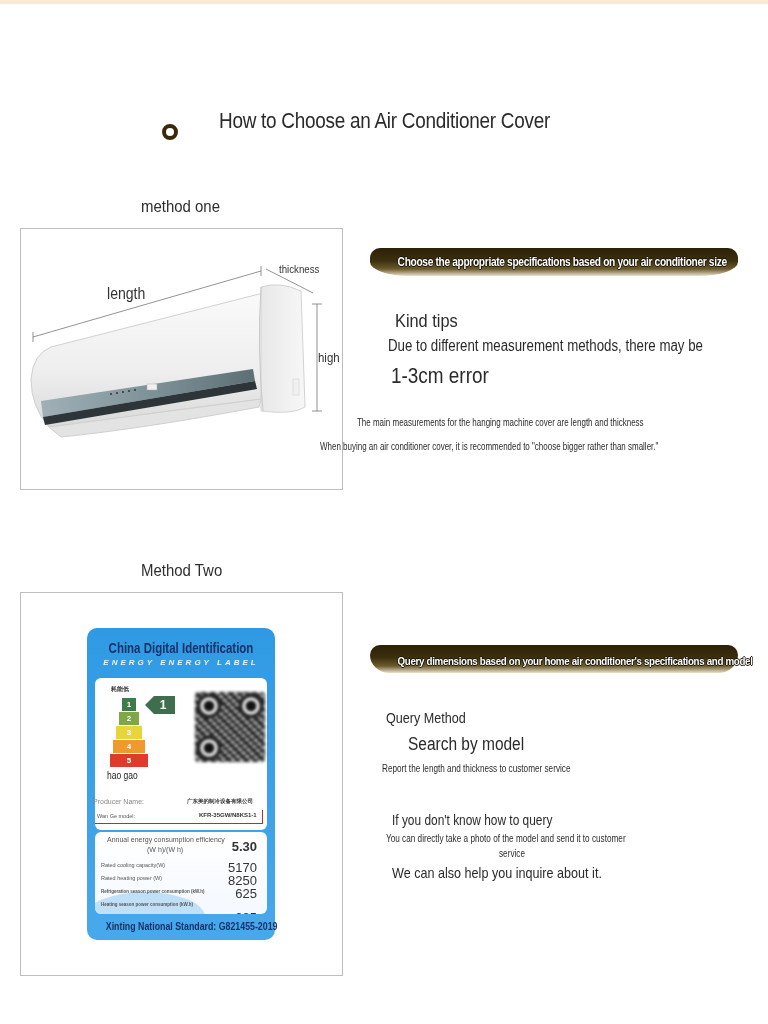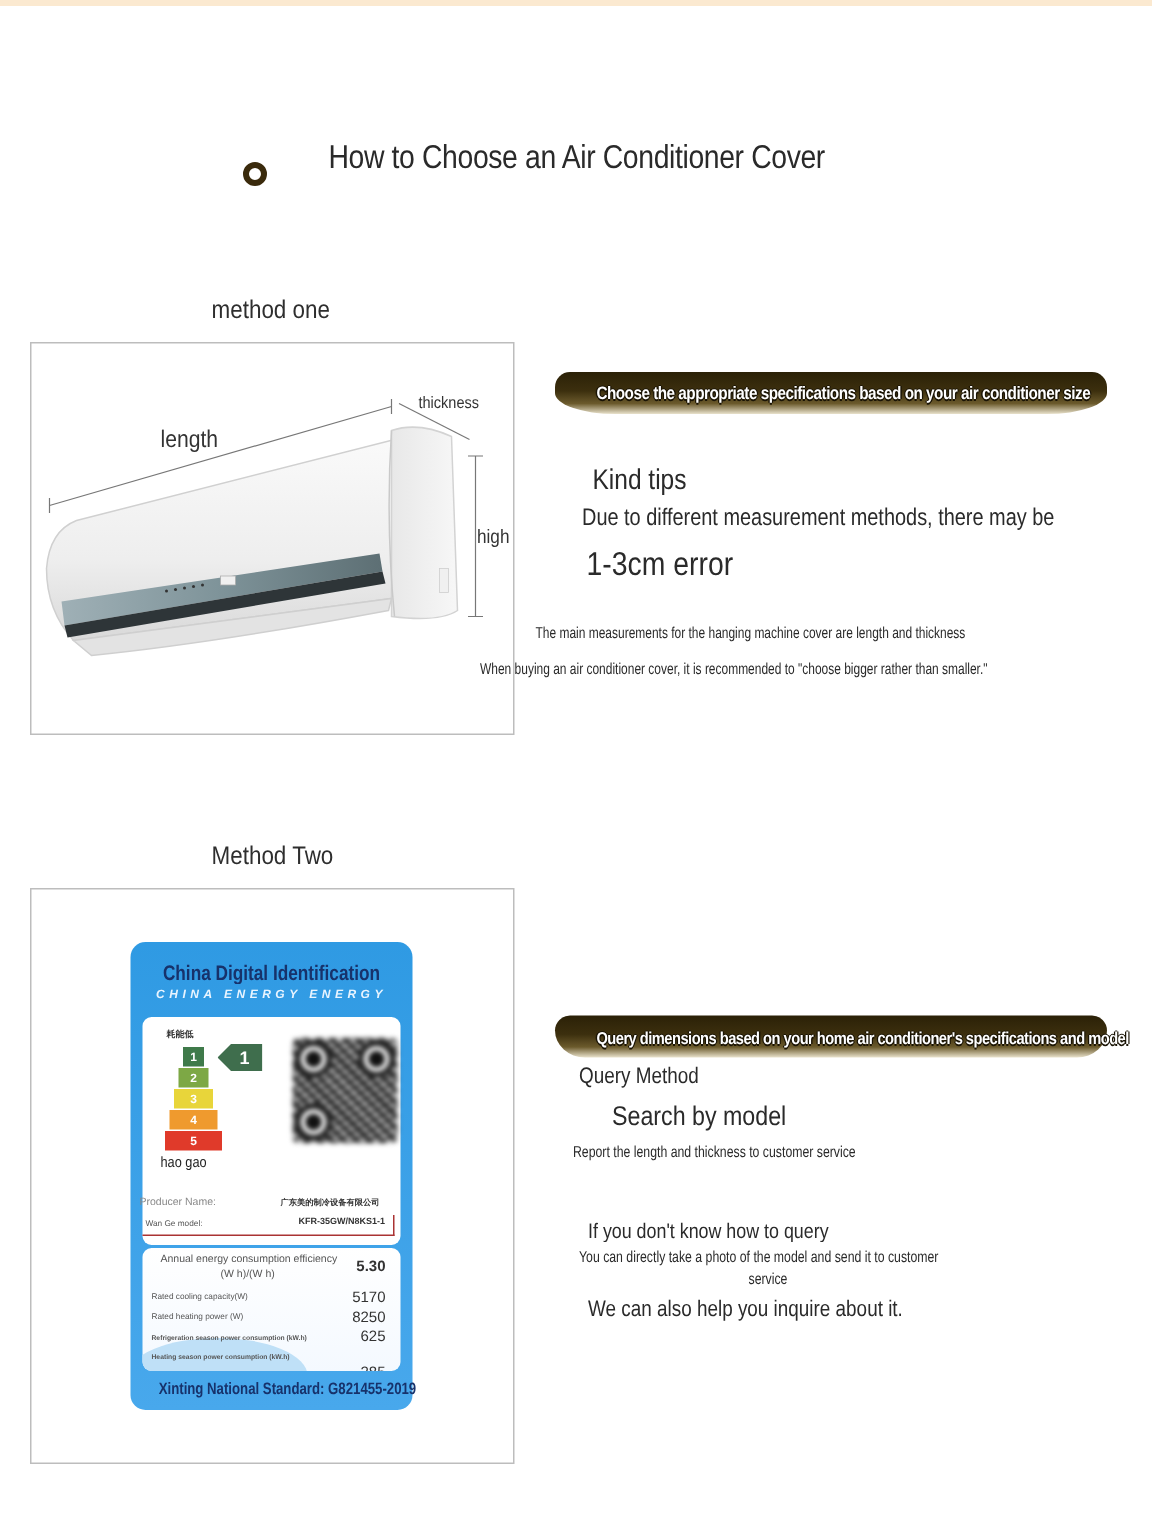--- a/index.html
+++ b/index.html
@@ -1,21 +1,21 @@
 <!DOCTYPE html>
 <html><head>
 <meta charset="utf-8">
 <style>
   * { box-sizing: border-box; margin: 0; padding: 0; }
   html, body { width: 768px; height: 1024px; background: #ffffff; overflow: hidden; }
   body { position: relative; font-family: "Liberation Sans", sans-serif; color: #2a2a2a; }
 
   .top-strip { position: absolute; left: 0; top: 0; width: 768px; height: 4px; background: #fbe9d0; }
 
-  .title-row { position: absolute; left: 160px; top: 88px; width: 420px; height: 36px; }
+  .title-row { position: absolute; left: 160px; top: 104px; width: 420px; height: 36px; }
   .ring-icon { position: absolute; left: 2px; top: 20px; width: 16px; height: 16px; border: 4px solid #3a2a0c; border-radius: 50%; }
   .title-text { position: absolute; left: 59px; top: 4px; font-size: 22px; color: #2a2a2a; letter-spacing: -0.3px; transform: scaleX(0.86); transform-origin: left center; white-space: nowrap; }
 
   .method-heading { position: absolute; font-size: 17px; color: #2e2e2e; transform: scaleX(0.88); transform-origin: left center; white-space: nowrap; }
 
   .image-frame { position: absolute; border: 1px solid #bdbdbd; background: #fff; overflow: hidden; }
   .dim-label { position: absolute; color: #333; white-space: nowrap; transform: scaleX(0.88); transform-origin: left center; }
 
   
   .banner { position: absolute; height: 28px; }
@@ -34,21 +34,21 @@
   .qr { position: absolute; left: 100px; top: 14px; width: 70px; height: 70px; border-radius: 4px; filter: blur(1.6px); background:
       radial-gradient(circle at 14px 14px, #111 5px, #fff 6px, #fff 8px, #222 9px, #222 12px, transparent 13px),
       radial-gradient(circle at 56px 14px, #111 5px, #fff 6px, #fff 8px, #222 9px, #222 12px, transparent 13px),
       radial-gradient(circle at 14px 56px, #111 5px, #fff 6px, #fff 8px, #222 9px, #222 12px, transparent 13px),
       repeating-linear-gradient(45deg, #333 0 3px, #ddd 3px 6px),
       repeating-linear-gradient(-30deg, #555 0 2px, #eee 2px 5px); background-blend-mode: normal, normal, normal, multiply, normal; }
   .el-small { position: absolute; font-size: 6px; color: #333; white-space: nowrap; }
   .el-panel2 { position: absolute; left: 8px; top: 204px; width: 172px; height: 82px; background: linear-gradient(180deg, #ffffff 0%, #f4f9ff 100%); border-radius: 6px; overflow: hidden; }
   .el-wave { position: absolute; left: -10px; top: 60px; width: 120px; height: 50px; background: #bfe0f7; border-radius: 50% 50% 0 0; }
   .el-row-label { position: absolute; left: 6px; font-size: 5.5px; color: #555; white-space: nowrap; }
-  .el-row-val { position: absolute; right: 10px; font-size: 10px; color: #333; }
+  .el-row-val { position: absolute; right: 10px; font-size: 13px; color: #333; }
   .el-footer { position: absolute; left: 0; right: 0; bottom: 8px; text-align: center; color: #17326b; font-size: 11px; font-weight: bold; transform: scaleX(0.8); white-space: nowrap; }
 </style>
 </head>
 <body>
 
 <div class="top-strip"></div>
 
 <div class="title-row">
   <div class="ring-icon"></div>
   <div class="title-text">How to Choose an Air Conditioner Cover</div>
@@ -113,21 +113,21 @@
 
 <div class="txt" style="left:357px; top:416px; font-size:10.5px; transform:scaleX(0.76);">The main measurements for the hanging machine cover are length and thickness</div>
 <div class="txt" style="left:320px; top:440px; font-size:10.5px; transform:scaleX(0.76);">When buying an air conditioner cover, it is recommended to "choose bigger rather than smaller."</div>
 
 <div class="method-heading" style="left:141px; top:561px;">Method Two</div>
 
 <div class="image-frame" style="left:20px; top:592px; width:323px; height:384px;"></div>
 
 <div class="energy-label">
   <div class="el-title">China Digital Identification</div>
-  <div class="el-sub">CHINA ENERGY ENERGY</div>
+  <div class="el-sub">ENERGY ENERGY LABEL</div>
   <div class="el-panel">
     <div class="el-small" style="left:16px; top:7px; font-weight:bold;">耗能低</div>
     <div class="grade-bar" style="left:27px; top:20px; width:14px; background:#3f7a4a;">1</div>
     <div class="grade-bar" style="left:24px; top:34px; width:20px; background:#7da845;">2</div>
     <div class="grade-bar" style="left:21px; top:48px; width:26px; background:#e8d53a;">3</div>
     <div class="grade-bar" style="left:18px; top:62px; width:32px; background:#ef9a2e;">4</div>
     <div class="grade-bar" style="left:15px; top:76px; width:38px; background:#e03a2a;">5</div>
     <div class="grade-arrow"><span>1</span></div>
     <div class="el-small" style="left:12px; top:92px; font-size:10px; color:#222; transform:scaleX(0.85); transform-origin:left;">hao gao</div>
     <div class="qr"></div>
@@ -147,21 +147,21 @@
     <div class="el-row-label" style="top:43px;">Rated heating power (W)</div>
     <div class="el-row-val" style="top:41px;">8250</div>
     <div class="el-row-label" style="top:57px; font-size:4.5px; font-weight:bold;">Refrigeration season power consumption (kW.h)</div>
     <div class="el-row-val" style="top:54px;">625</div>
     <div class="el-row-label" style="top:70px; font-size:4.5px; font-weight:bold;">Heating season power consumption (kW.h)</div>
     <div class="el-row-val" style="top:67px;margin-top:11px;">285</div>
   </div>
   <div class="el-footer">Xinting National Standard: G821455-2019</div>
 </div>
 
-<div class="banner" style="left:370px; top:677px; width:368px;">
+<div class="banner" style="left:370px; top:645px; width:368px;">
   <div class="banner-bg" style="border-radius:10px 10px 20px 20px / 10px 10px 18px 18px;"></div>
   <div class="banner-text" style="top:10px; font-size:11.5px;">Query dimensions based on your home air conditioner's specifications and model</div>
 </div>
 
 <div class="txt" style="left:386px; top:709px; font-size:15px; transform:scaleX(0.84);">Query Method</div>
 <div class="txt" style="left:408px; top:734px; font-size:18px; transform:scaleX(0.86);">Search by model</div>
 <div class="txt" style="left:382px; top:762px; font-size:10.5px; transform:scaleX(0.78);">Report the length and thickness to customer service</div>
 
 <div class="txt" style="left:392px; top:812px; font-size:14px; transform:scaleX(0.85);">If you don't know how to query</div>
 <div class="txt" style="left:386px; top:832px; font-size:10.5px; transform:scaleX(0.78);">You can directly take a photo of the model and send it to customer</div>

